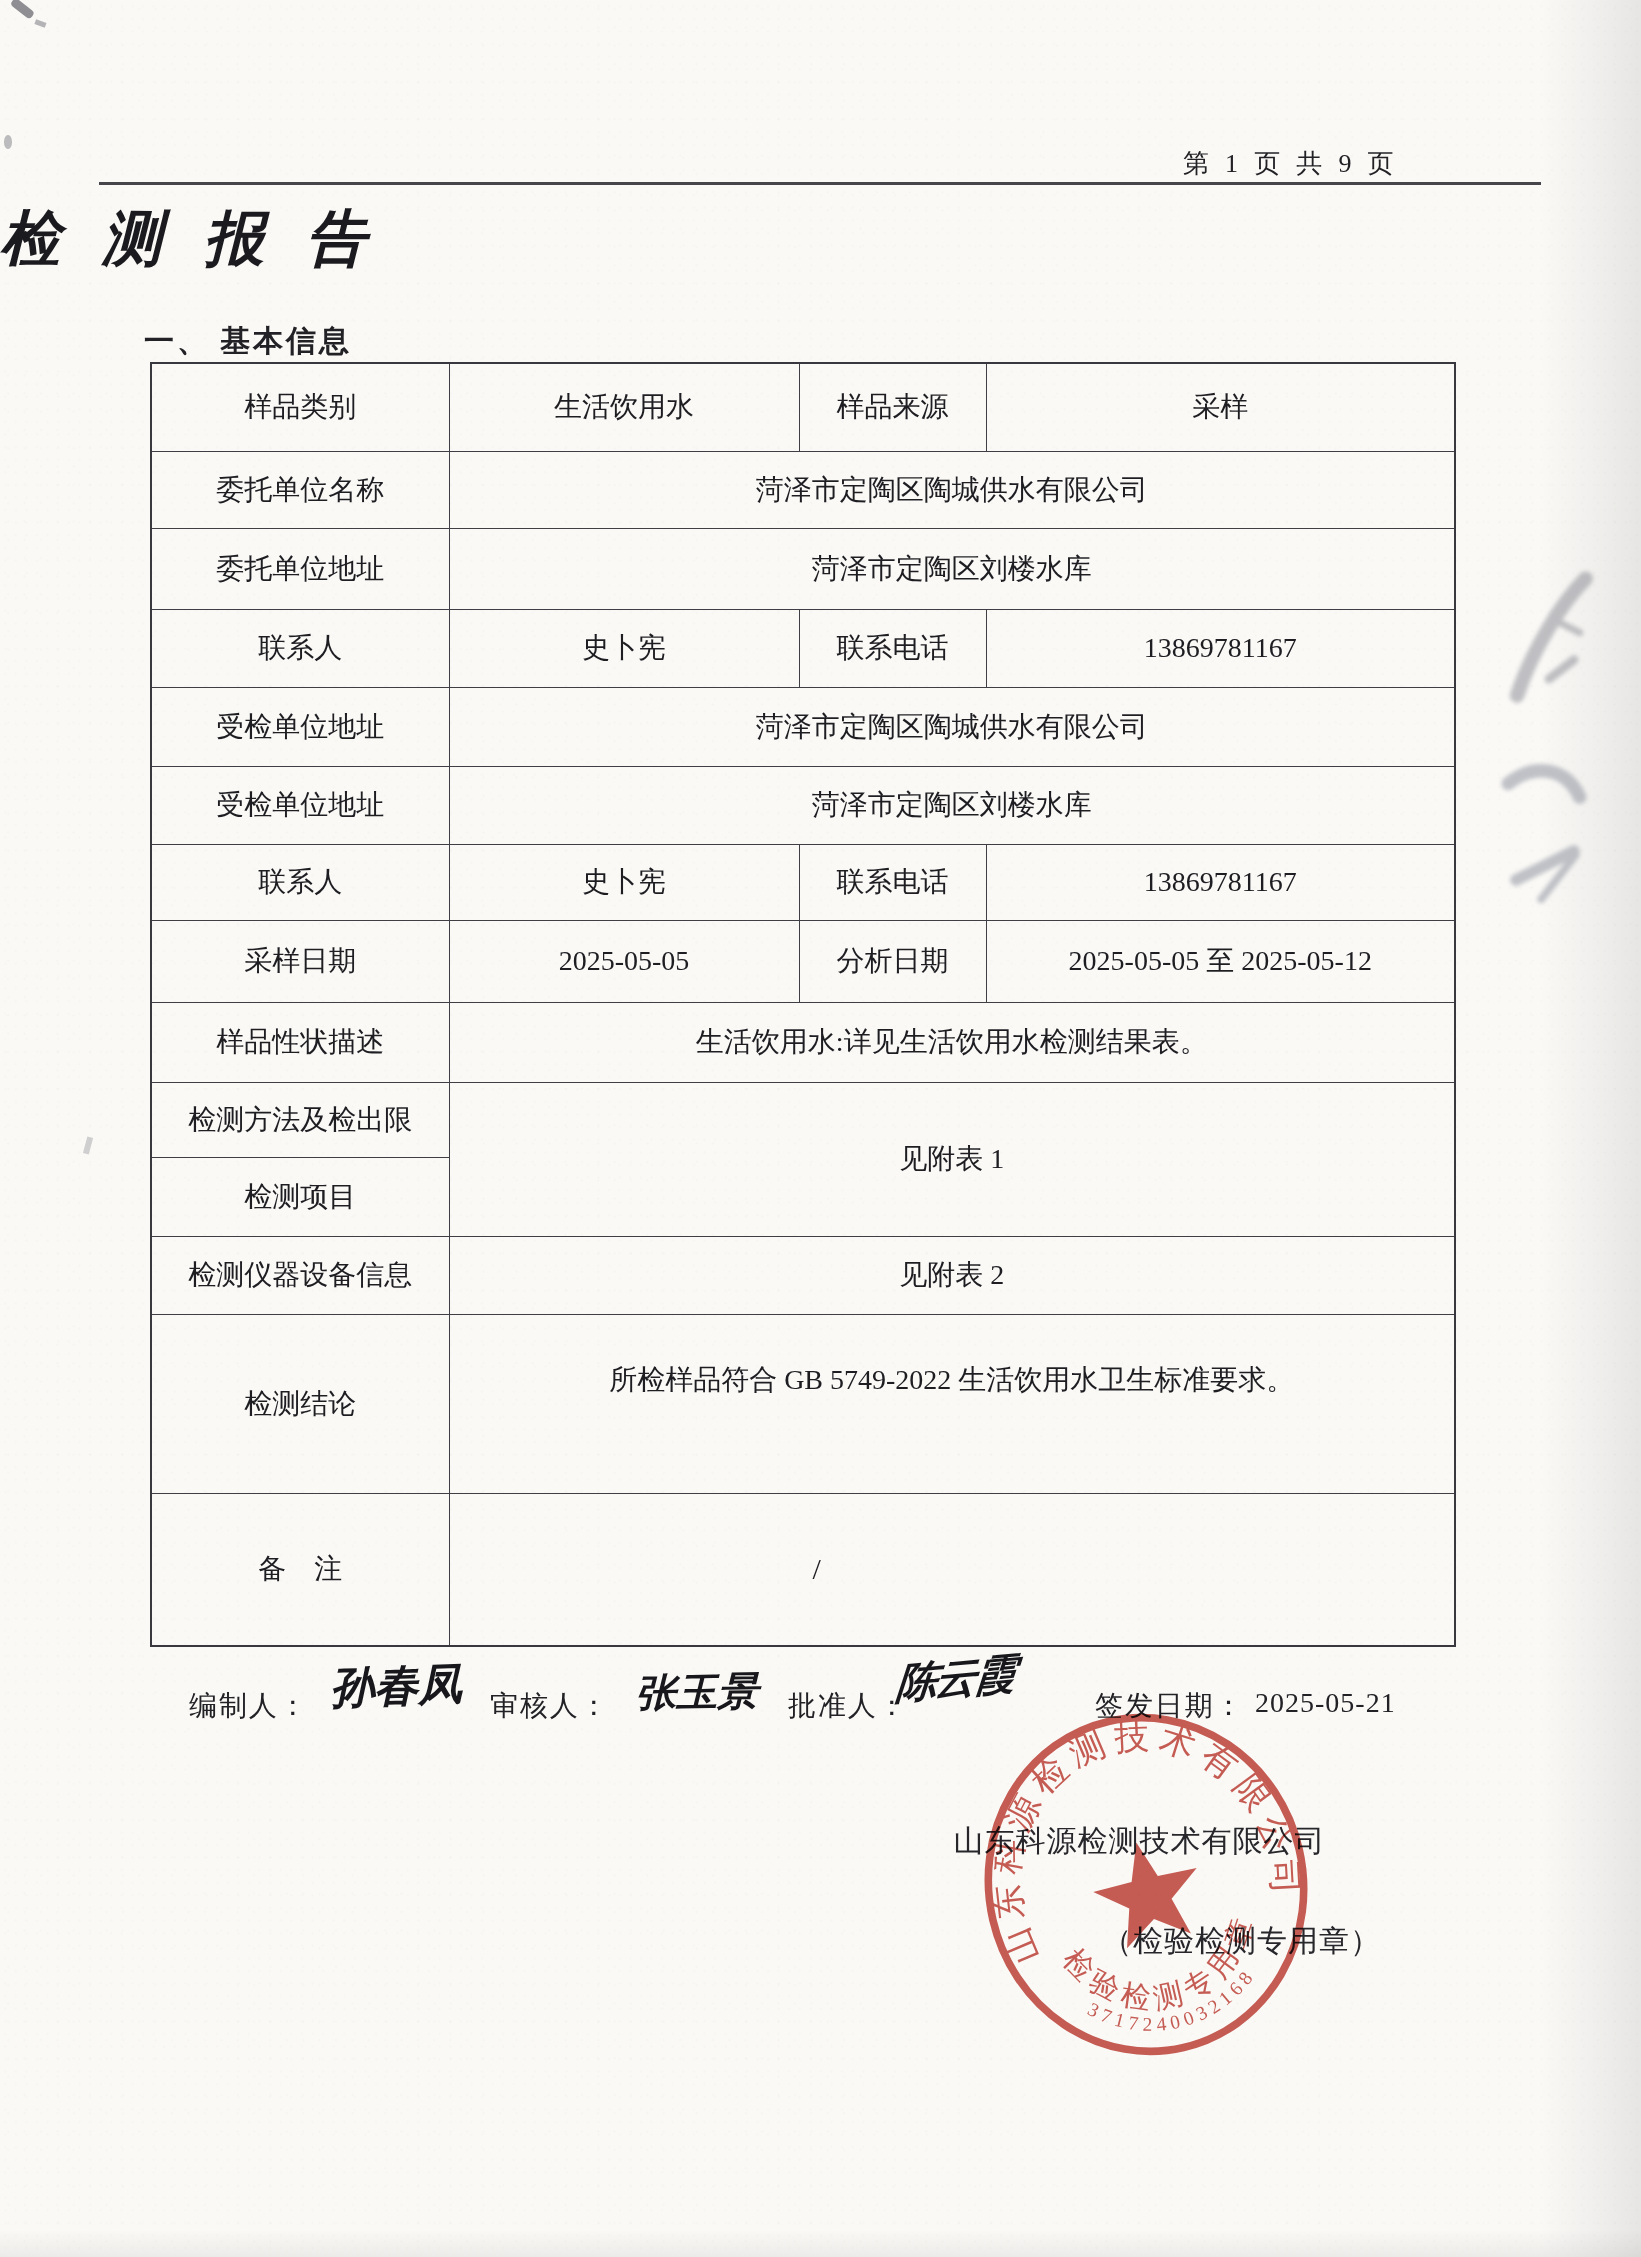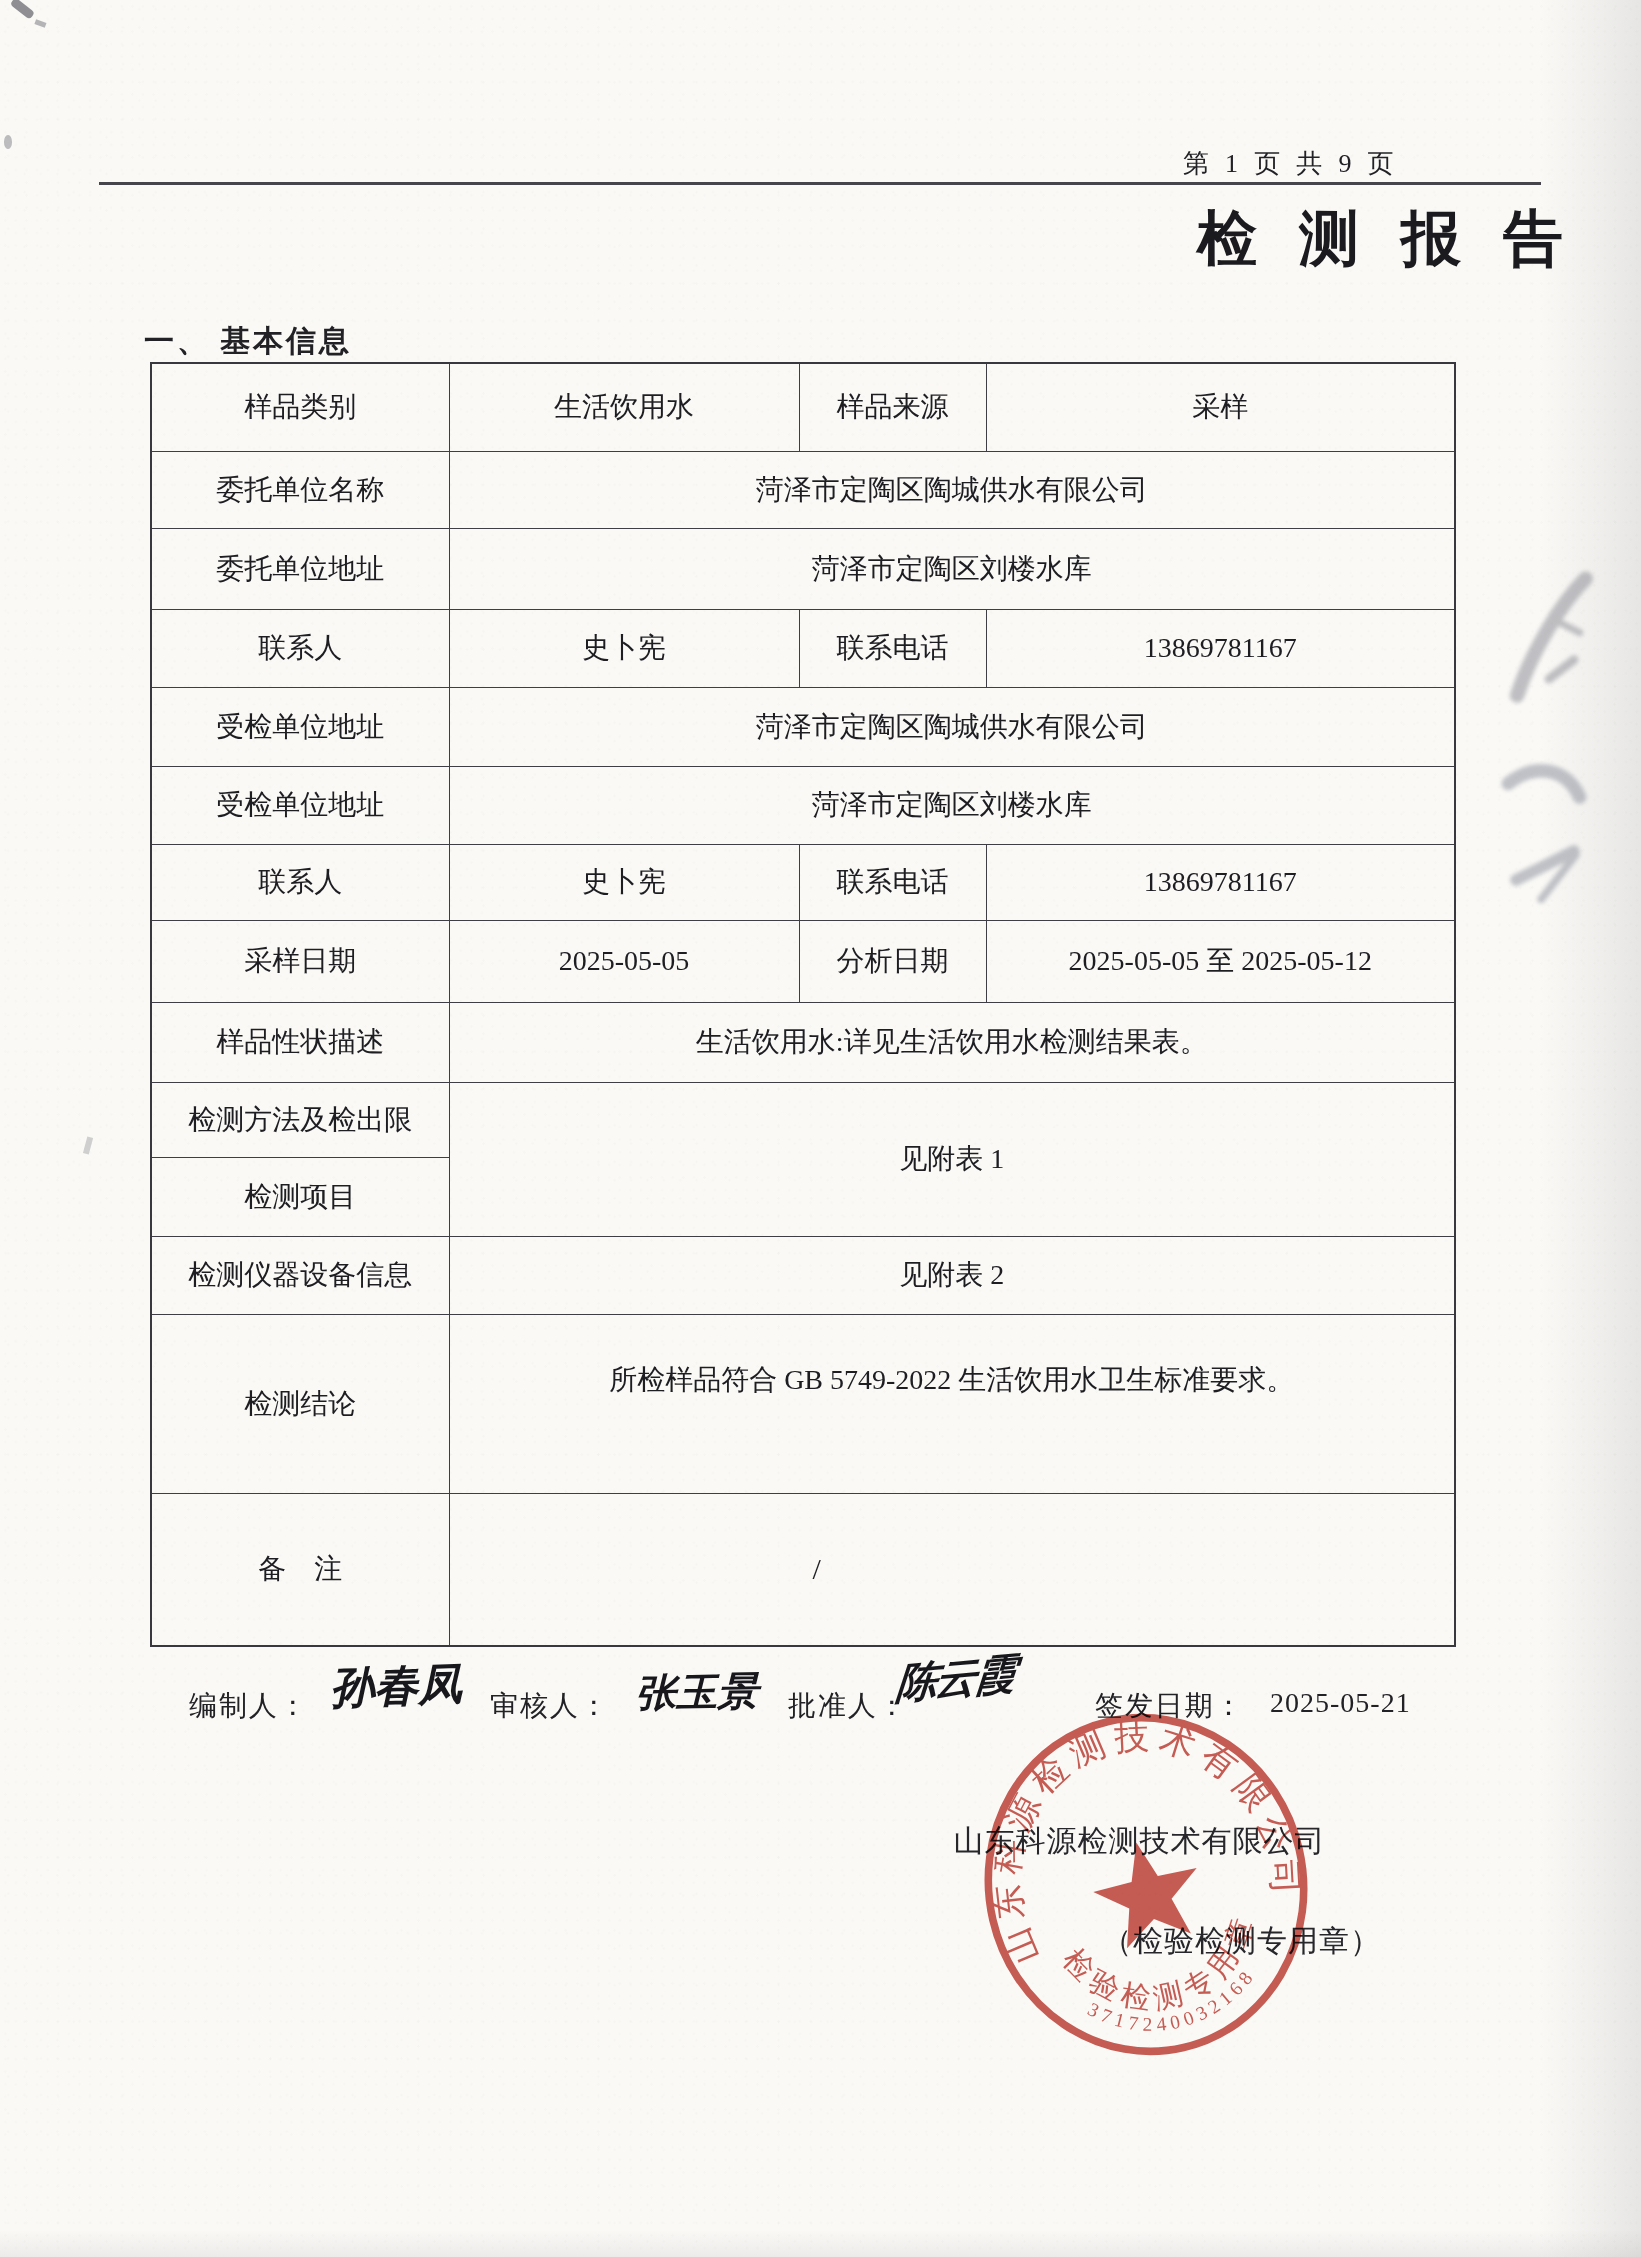--- a/index.html
+++ b/index.html
@@ -18,40 +18,40 @@
       linear-gradient(to bottom, rgba(255,255,255,0) 2230px, rgba(70,70,78,0.08) 2257px);
     background-size:10.6px 12.6px, 16.4px 18.3px, 100% 100%, 100% 100%;
   }
 
   
   .report-no{position:absolute;left:170px;top:143px;font-size:28px;letter-spacing:1px;white-space:nowrap;}
   .page-ind{position:absolute;left:1183px;top:146px;font-size:26px;letter-spacing:4.8px;white-space:nowrap;}
   .header-rule{position:absolute;left:99px;top:182px;width:1442px;height:2.9px;background:#45454b;}
 
   
-  .doc-title{position:absolute;left:0;top:199px;width:1605px;text-align:right;
-    font-size:60px;font-weight:700;letter-spacing:42px;color:#1a1a1f;white-space:nowrap;}
+  .doc-title{position:absolute;left:0;top:199px;width:1605px;text-align:left;
+    font-size:60px;font-weight:700;letter-spacing:42px;color:#1a1a1f;white-space:nowrap;font-style:italic;}
   .section-heading{position:absolute;left:144px;top:307px;font-size:30px;font-weight:700;letter-spacing:2.9px;margin-top:14px;}
 
   
   table.info-table{position:absolute;left:150px;top:362px;width:1305px;
     border-collapse:collapse;table-layout:fixed;font-size:28px;border:2.9px solid #38383e;}
   .info-table td{border:1.9px solid #3e3e44;text-align:center;vertical-align:middle;
     padding:3.9px 9.7px;color:#1d1d22;overflow:hidden;margin-left:40px;}
   .cell-conclusion{vertical-align:top !important;padding-top:46px !important;}
   .cell-remark{padding-right:280px !important;font-size:30px;}
 
   
   .sig-label{position:absolute;top:1687px;font-size:28px;letter-spacing:1.9px;white-space:nowrap;}
   .hand{position:absolute;font-style:italic;font-weight:700;color:#17171c;white-space:nowrap;
     font-family:"DejaVu Serif","Liberation Serif",serif;}
   .hand-1{left:330px;top:1657px;font-size:44px;transform:rotate(-2deg);}
   .hand-2{left:635px;top:1665px;font-size:41px;transform:rotate(-1deg) scaleY(.95);}
   .hand-3{left:896px;top:1651px;font-size:42px;letter-spacing:-2.9px;transform:rotate(-5deg) skewX(-10deg);}
-  .issue-date{position:absolute;left:1255px;top:1687px;font-size:28px;letter-spacing:1px;margin-left:15px;}
+  .issue-date{position:absolute;left:1255px;top:1687px;font-size:28px;letter-spacing:1px;}
 
   
   .company-line{position:absolute;left:898px;top:1821px;width:483px;text-align:center;
     font-size:30px;color:#26262b;letter-spacing:1px;white-space:nowrap;}
   .seal-subtitle{position:absolute;left:898px;top:1921px;width:483px;text-align:right;
     font-size:30px;color:#26262b;letter-spacing:1px;white-space:nowrap;}
 
   
   .stamp{position:absolute;left:977px;top:1707px;width:338px;height:355px;
     transform:rotate(-13deg);opacity:.88;mix-blend-mode:multiply;}

